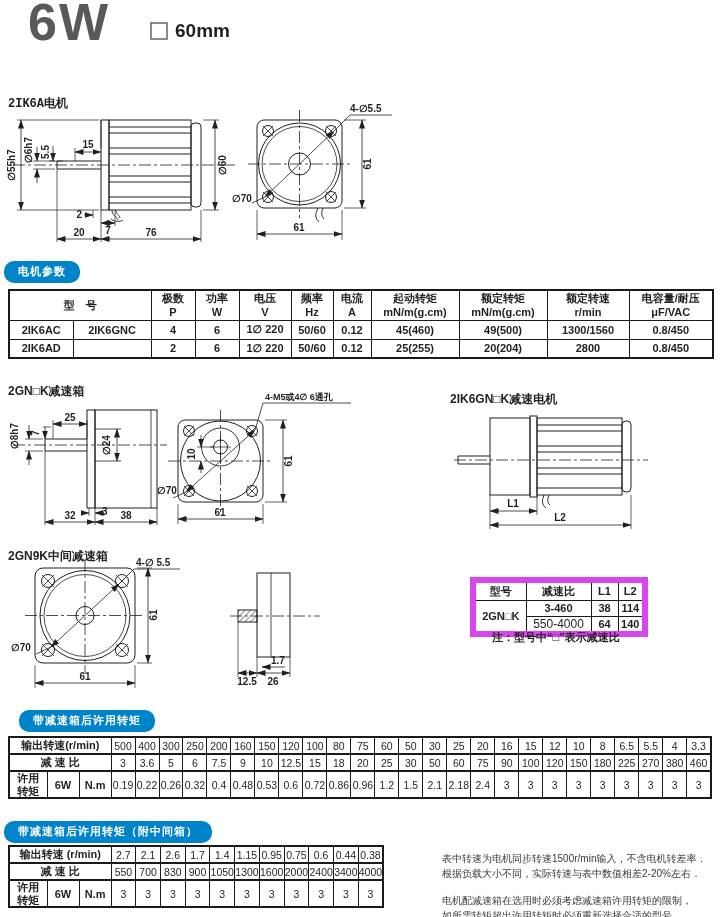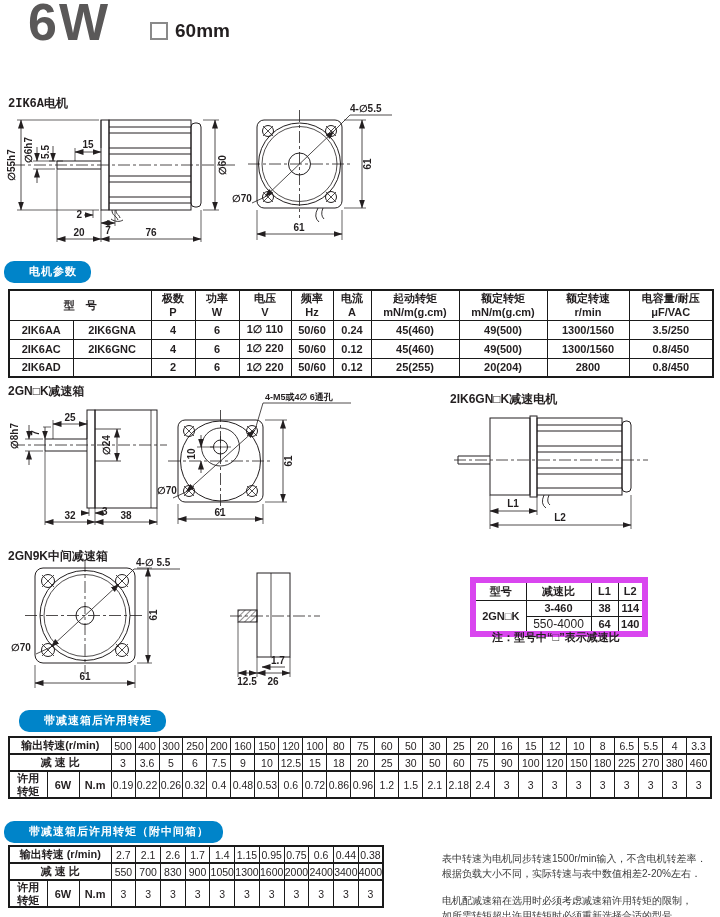--- a/index.html
+++ b/index.html
@@ -9,21 +9,21 @@
          letter-spacing:2px;color:#5a5858;}
   .frame{position:absolute;left:150px;top:20px;display:flex;align-items:center;gap:7px;
          font-size:19px;font-weight:bold;color:#231f20;}
   .frame-square{width:14px;height:14px;border:2px solid #8a8a8a;display:inline-block;}
   .sec-label{position:absolute;font-size:12px;font-weight:bold;color:#231f20;}
   #lbl-motor{left:8px;top:95px;font-family:Liberation Mono, monospace;}
   #lbl-gearbox{left:8px;top:383px;}
   #lbl-gearmotor{left:450px;top:391px;}
   #lbl-mid{left:8px;top:548px;}
   .badge{position:absolute;background:var(--accent,#0084c9);color:#fff;font-size:11px;
-         font-weight:bold;padding:3px 14px 4px 25px;border-radius:10px;letter-spacing:1px;}
+         font-weight:bold;padding:3px 14px 4px 14px;border-radius:10px;letter-spacing:1px;}
   #badge-params{left:4px;top:261px;}
   #badge-t1{left:19px;top:710px;}
   #badge-t2{left:4px;top:821px;}
   .tbl{border-collapse:collapse;table-layout:fixed;position:absolute;background:#fff;}
   .tbl th,.tbl td{border:1px solid #1a1a1a;text-align:center;vertical-align:middle;
          padding:0 1px;overflow:hidden;}
   #params-table{left:8px;top:289px;width:704px;border:2px solid #1a1a1a;
          font-size:11px;font-weight:bold;}
   #params-table th div{line-height:1.3;}
   #ratio-table{left:470px;top:577px;width:172px;border:6px solid #d946ef;
@@ -183,33 +183,20 @@
           </th>
       <th>
             <div>额定转速</div>
             <div>r/min</div>
           </th>
       <th>
             <div>电容量/耐压</div>
             <div>μF/VAC</div>
           </th>
     </tr>
-    <tr style="height:19px">
-          <td>2IK6AA</td>
-          <td>2IK6GNA</td>
-          <td>4</td>
-          <td>6</td>
-          <td>1∅ 110</td>
-          <td>50/60</td>
-          <td>0.24</td>
-          <td>45(460)</td>
-          <td>49(500)</td>
-          <td>1300/1560</td>
-          <td>3.5/250</td>
-        </tr>
     <tr style="height:19px">
           <td>2IK6AC</td>
           <td>2IK6GNC</td>
           <td>4</td>
           <td>6</td>
           <td>1∅ 220</td>
           <td>50/60</td>
           <td>0.12</td>
           <td>45(460)</td>
           <td>49(500)</td>

